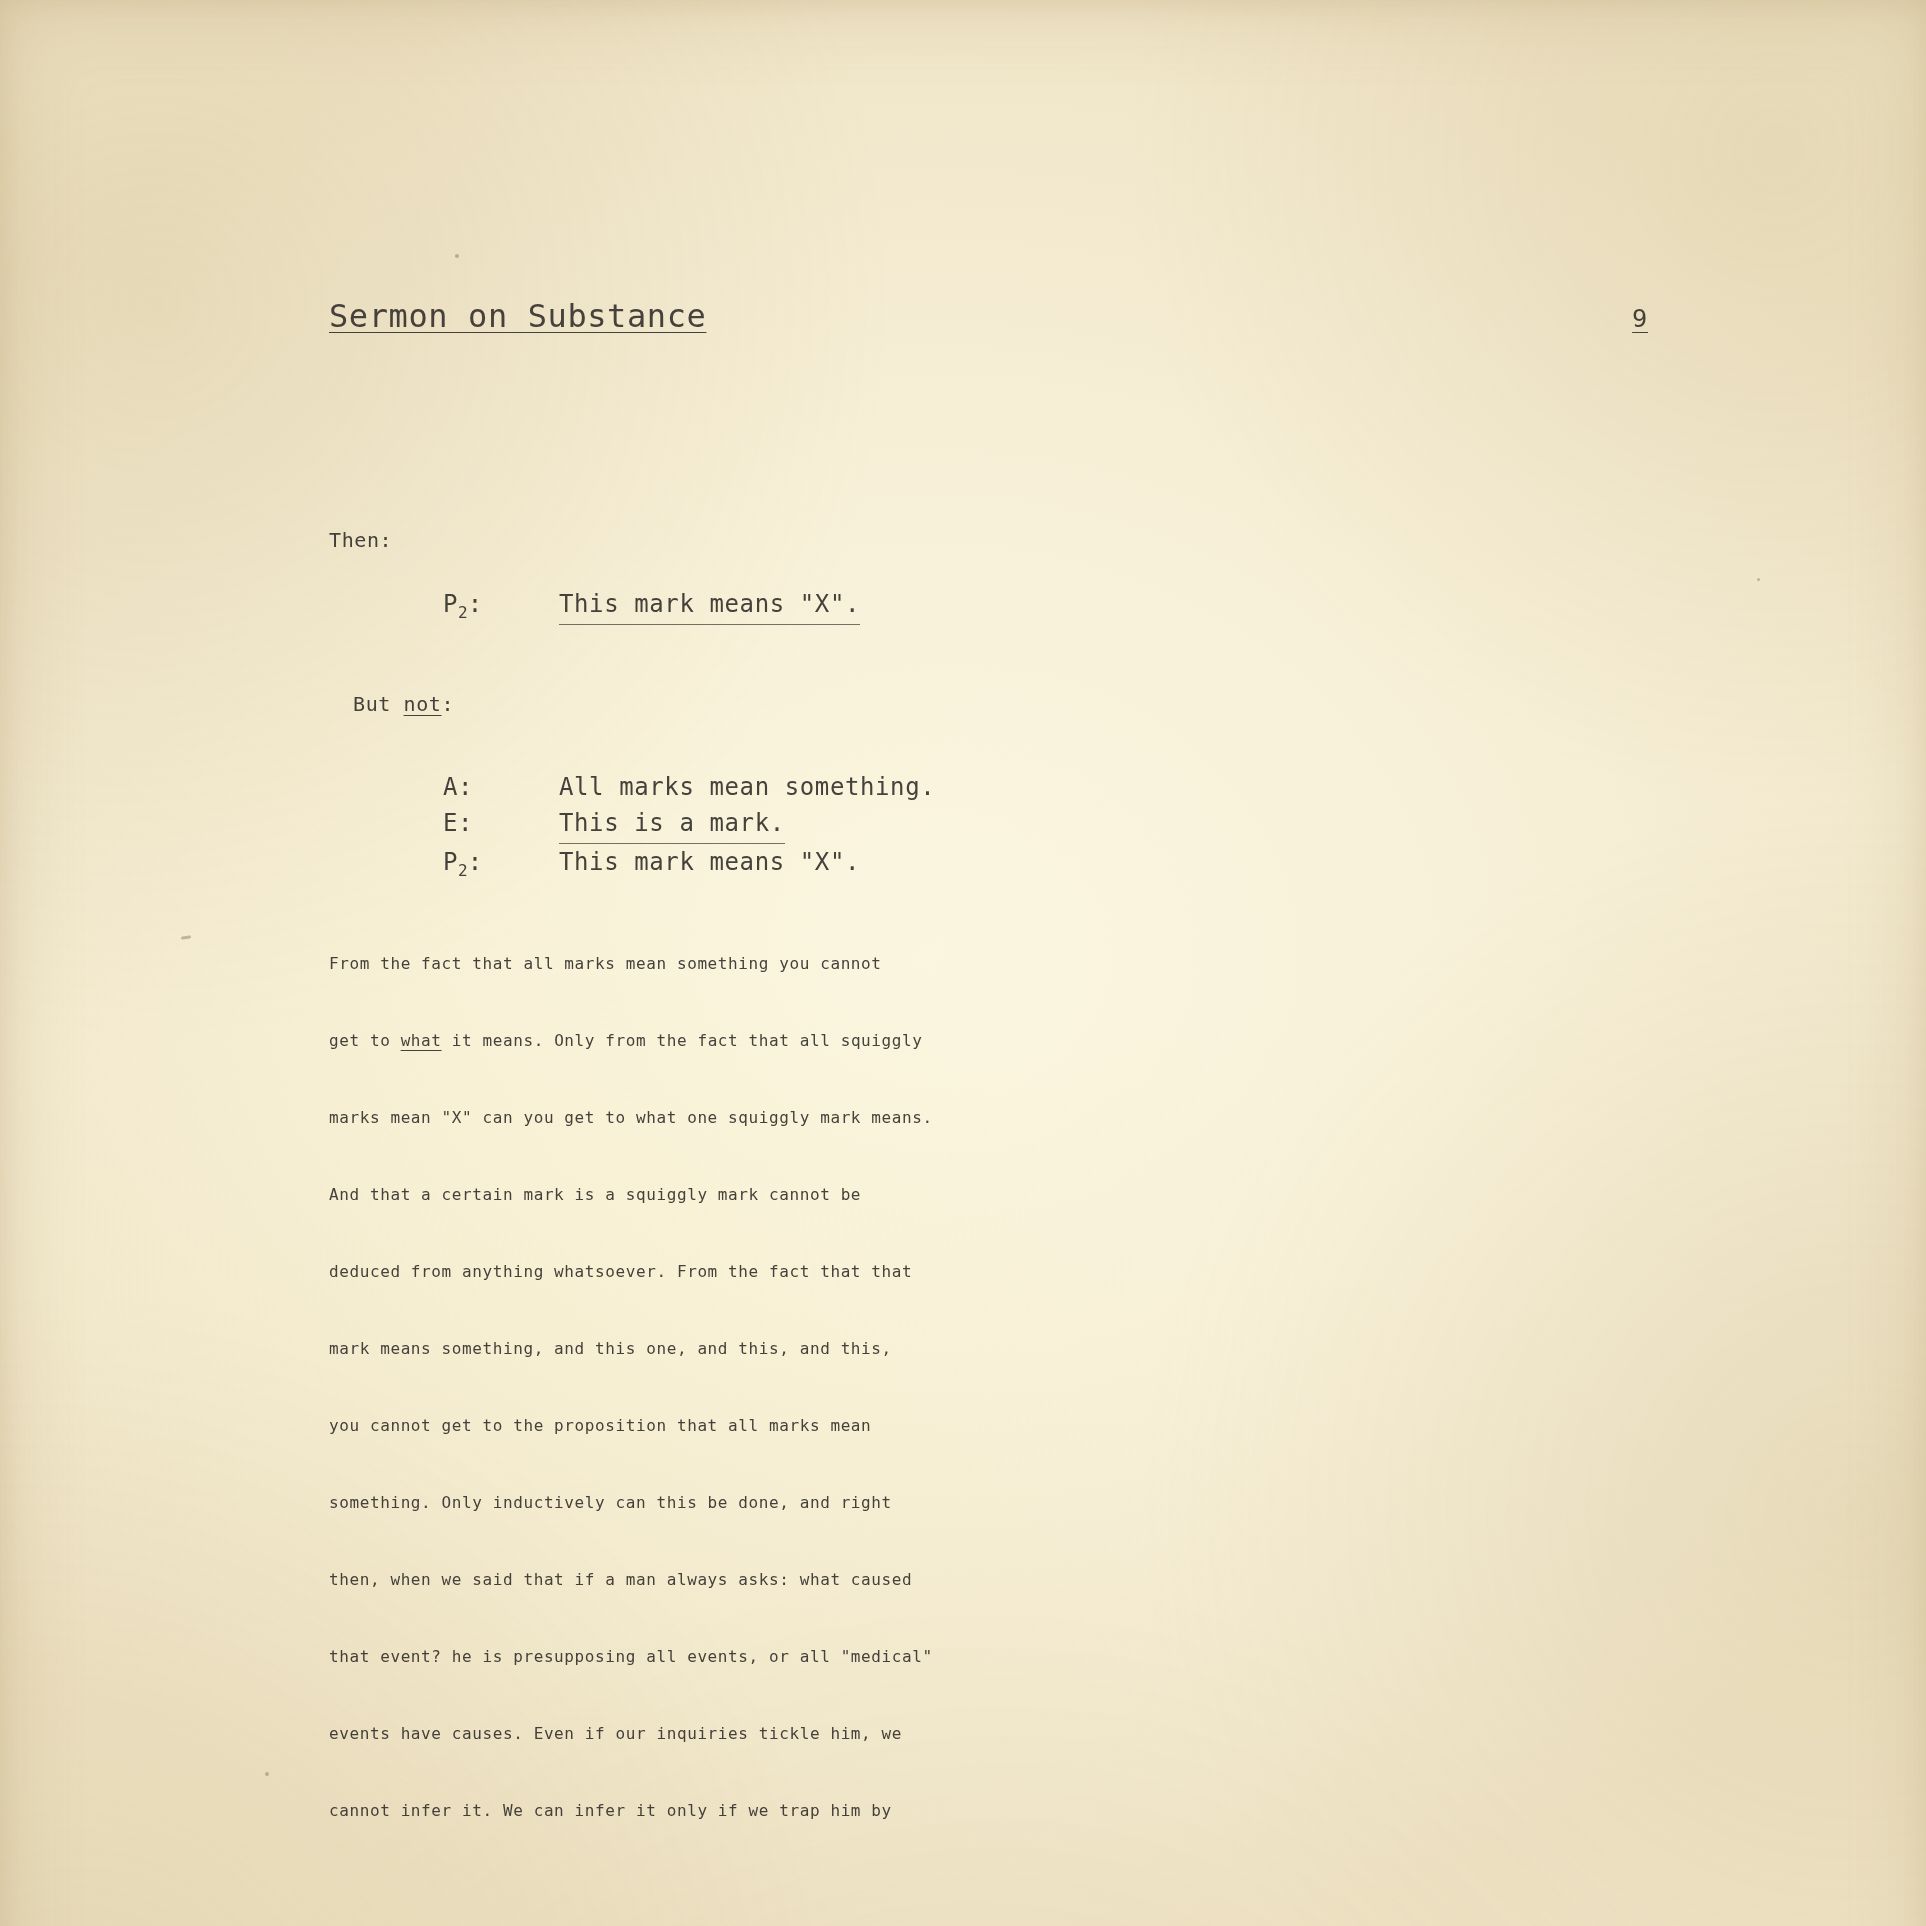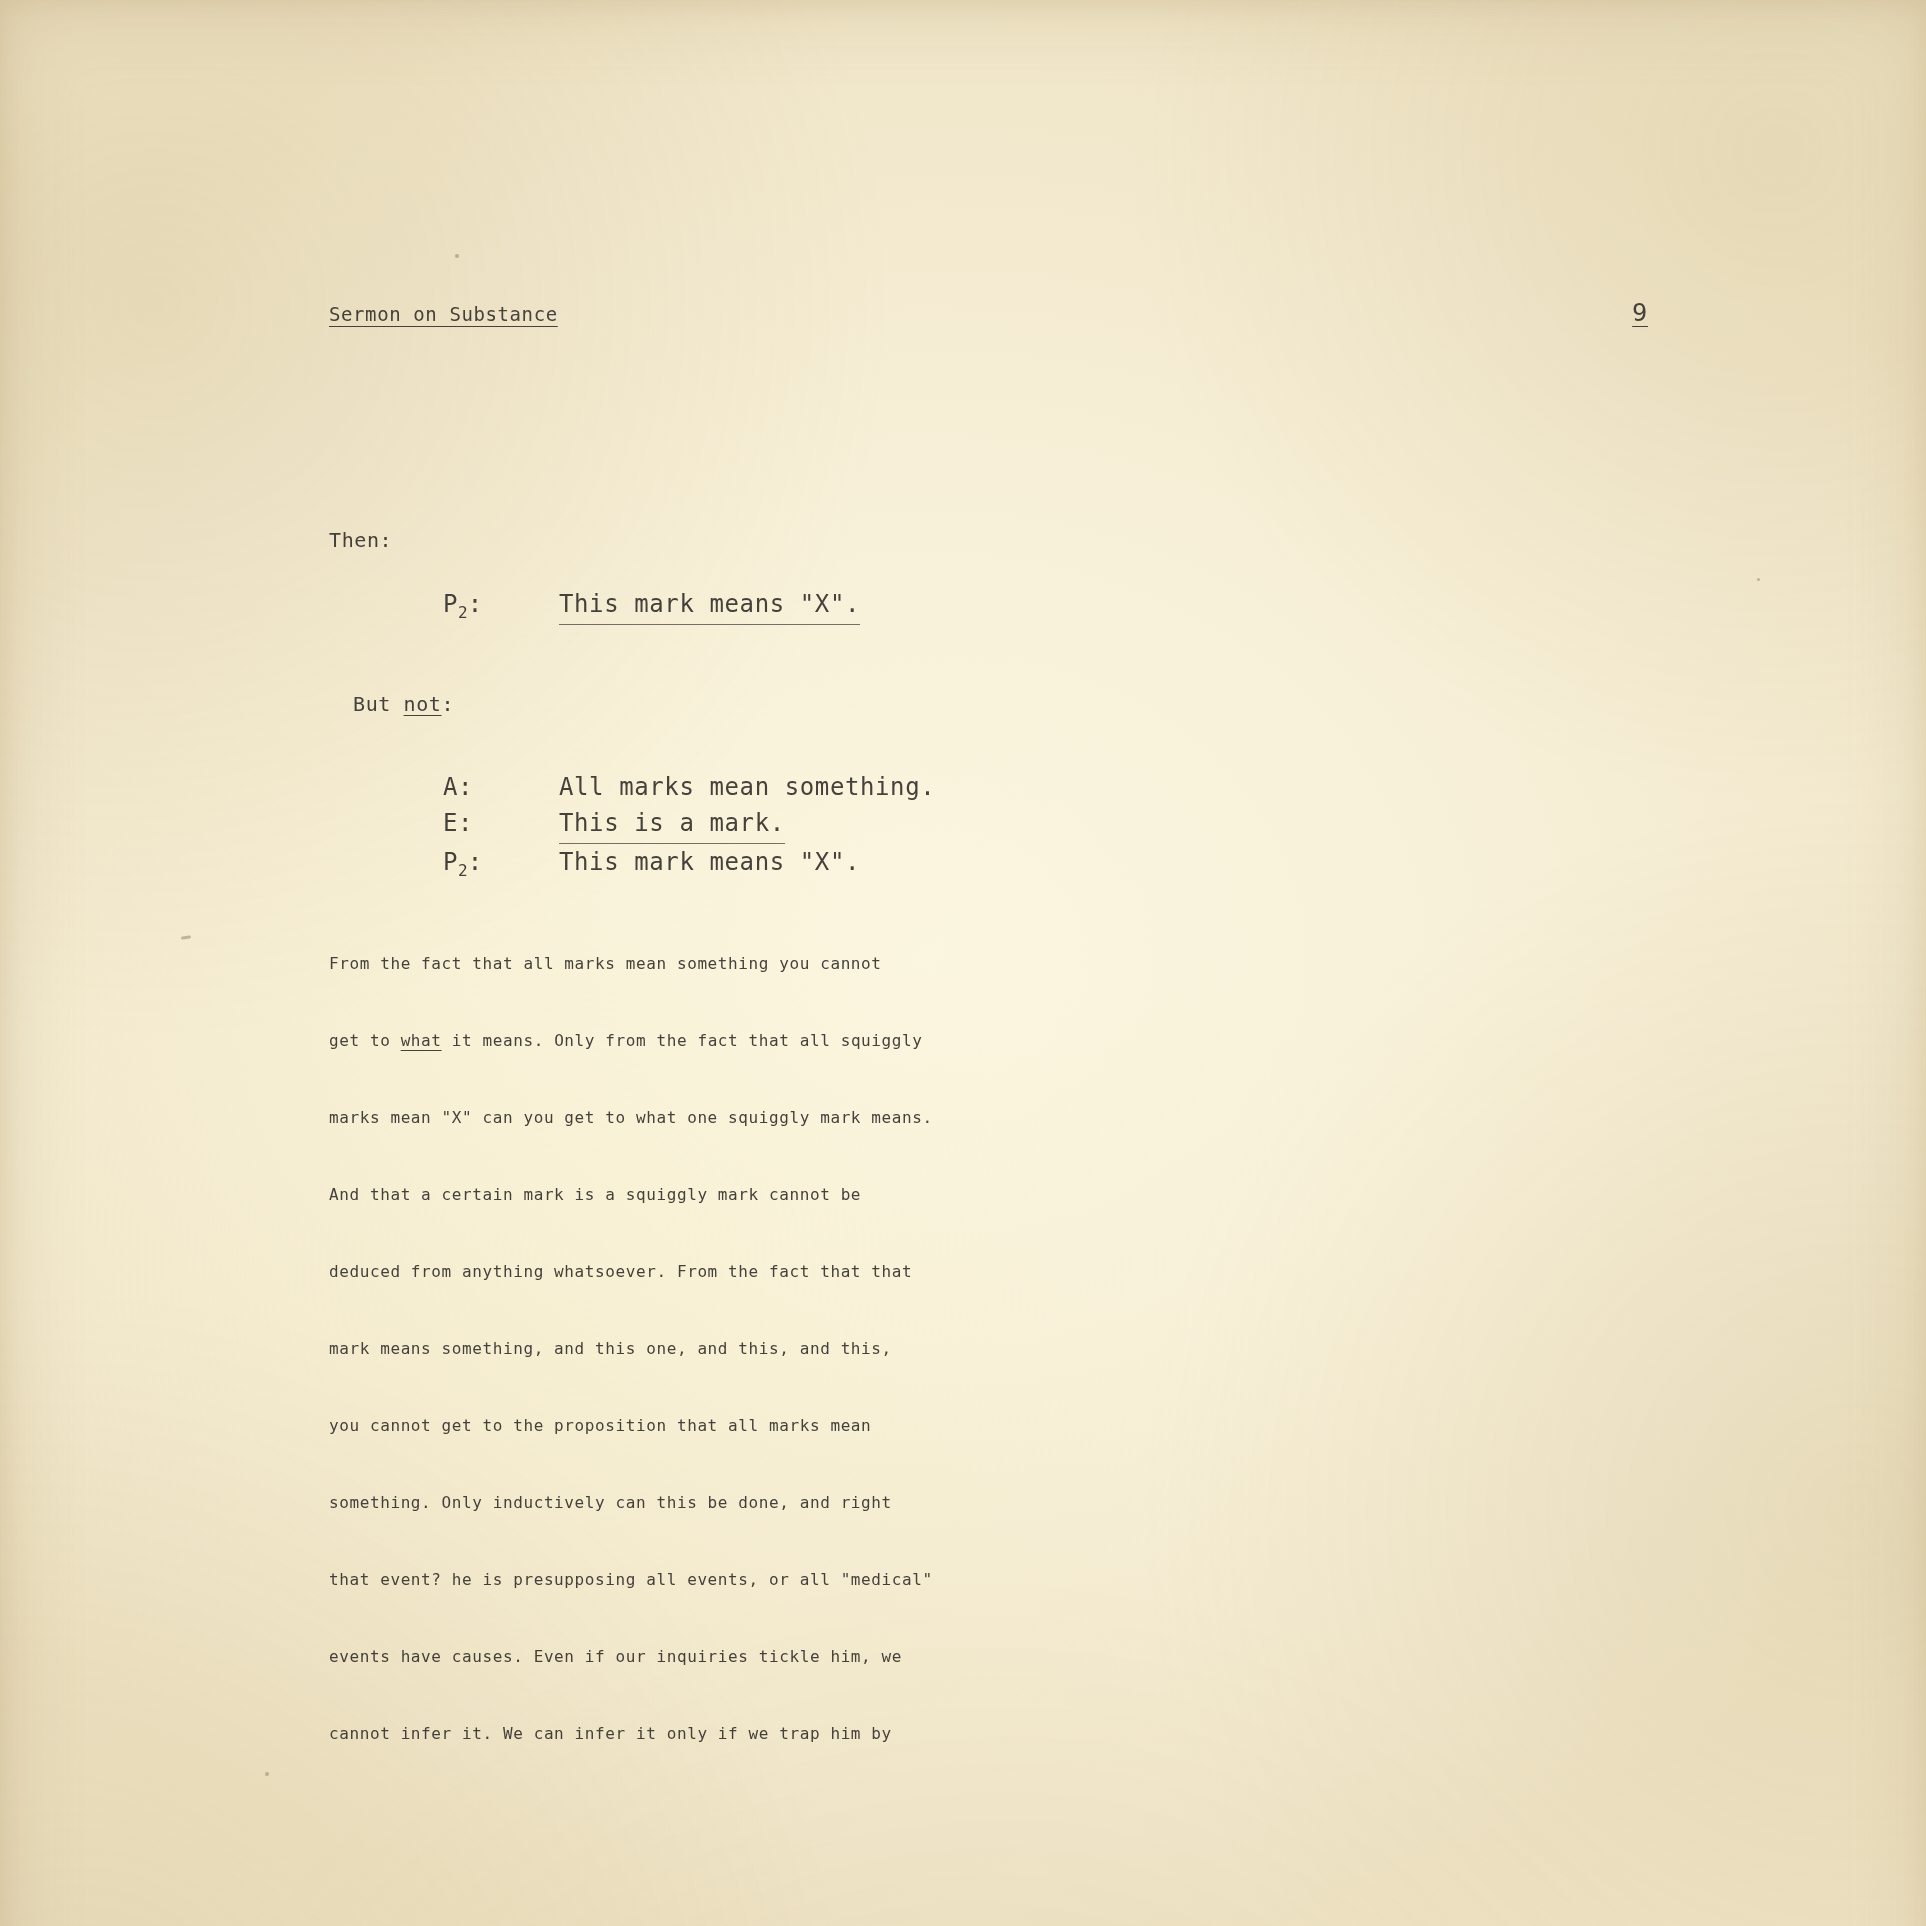--- a/index.html
+++ b/index.html
@@ -71,21 +71,21 @@
   .header {
     position: absolute;
     left: 329px;
     top: 297px;
     width: 1348px;
     display: flex;
     align-items: baseline;
     justify-content: space-between;
   }
   .header-title {
-    font-size: 19px;
+    font-size: 32px;
     text-decoration: underline;
     text-underline-offset: 4.6px;
     text-decoration-thickness: 1.2px;
     opacity: 0.92;
   }
   .page-number {
     font-size: 25.4px;
     text-decoration: underline;
     text-underline-offset: 4.6px;
     text-decoration-thickness: 1.2px;
@@ -210,20 +210,21 @@
       <div class="tw body-line">get to <u class="thin">what</u> it means. Only from the fact that all squiggly</div>
 
       <div class="tw body-line">marks mean "X" can you get to what one squiggly mark means.</div>
       <div class="tw body-line">And that a certain mark is a squiggly mark cannot be</div>
       <div class="tw body-line">deduced from anything whatsoever. From the fact that that</div>
       <div class="tw body-line">mark means something, and this one, and this, and this,</div>
       <div class="tw body-line">you cannot get to the proposition that all marks mean</div>
       <div class="tw body-line">something. Only inductively can this be done, and right</div>
 
 
+      <div class="tw body-line">then, when we said that if a man always asks: what caused</div>
       <div class="tw body-line">that event? he is presupposing all events, or all "medical"</div>
       <div class="tw body-line">events have causes. Even if our inquiries tickle him, we</div>
       <div class="tw body-line">cannot infer it. We can infer it only if we trap him by</div>
 
     </div>
 
   </div>
 
   <div class="edge-shade"></div>
 </div>

